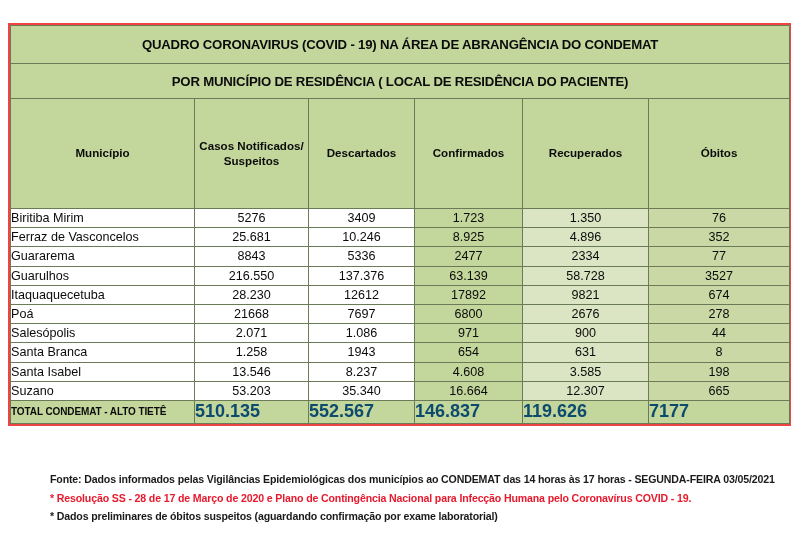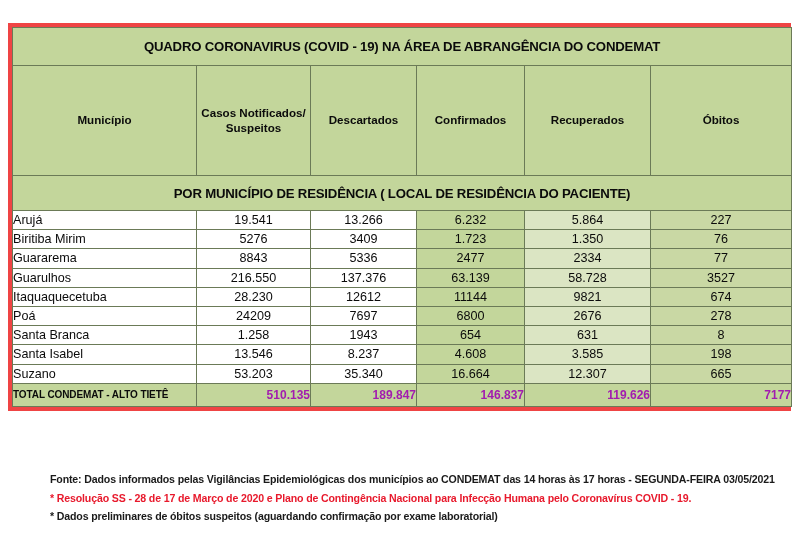--- a/index.html
+++ b/index.html
@@ -17,21 +17,21 @@
   #sheet {
     position: relative;
     width: 802px;
     height: 542px;
   }
   .table-wrap {
     position: absolute;
     left: 8px;
     top: 23px;
     width: 783px;
-    border: 4px solid #ef4444;
+    border: 2px solid #ef4444;
     box-sizing: border-box;
     background: #ffffff;
   }
   table.grid {
     border-collapse: collapse;
     width: 100%;
     table-layout: fixed;
   }
   table.grid td {
     border: 1px solid #6b7a57;
@@ -91,25 +91,25 @@
     text-align: left;
     padding-left: 5px;
     font-weight: bold;
     font-size: 10px;
     letter-spacing: -0.1px;
     height: 23px;
     color: #0b0b0b;
   }
   .tot-num {
     background: #c3d69b;
-    text-align: right;
-    font-weight: bold;
-    font-size: 12px;
+    text-align: left;
+    font-weight: bold;
+    font-size: 18px;
     height: 23px;
-    color: #a21caf;
+    color: #0c4a6e;
   }
 
   
   .notes {
     position: absolute;
     left: 10px;
     top: 474px;
     width: 790px;
   }
   .note {
@@ -140,82 +140,90 @@
         <col style="width:106px">
         <col style="width:108px">
         <col style="width:126px">
         <col style="width:141px">
       </colgroup>
       <tbody>
         <tr>
           <td class="title-cell title-line-1" colspan="6">QUADRO CORONAVIRUS (COVID - 19) NA ÁREA DE ABRANGÊNCIA DO CONDEMAT</td>
         </tr>
         <tr>
+          <td class="title-cell title-line-2" colspan="6">POR MUNICÍPIO DE RESIDÊNCIA ( LOCAL DE RESIDÊNCIA DO PACIENTE)</td>
+        </tr>
+
+        <tr>
           <td class="hdr">Município</td>
           <td class="hdr">
             <div>Casos Notificados/</div>
             <div>Suspeitos</div>
           </td>
           <td class="hdr">Descartados</td>
           <td class="hdr">Confirmados</td>
           <td class="hdr">Recuperados</td>
           <td class="hdr">Óbitos</td>
         </tr>
 
         <tr>
-          <td class="title-cell title-line-2" colspan="6">POR MUNICÍPIO DE RESIDÊNCIA ( LOCAL DE RESIDÊNCIA DO PACIENTE)</td>
-        </tr>
-
-        <tr>
-          <td class="muni">Arujá</td>
-          <td class="num">19.541</td>
-          <td class="num">13.266</td>
-          <td class="num col-conf">6.232</td>
-          <td class="num col-recu">5.864</td>
-          <td class="num col-obit">227</td>
-        </tr>
-        <tr>
           <td class="muni">Biritiba Mirim</td>
           <td class="num">5276</td>
           <td class="num">3409</td>
           <td class="num col-conf">1.723</td>
           <td class="num col-recu">1.350</td>
           <td class="num col-obit">76</td>
         </tr>
         <tr>
+          <td class="muni">Ferraz de Vasconcelos</td>
+          <td class="num">25.681</td>
+          <td class="num">10.246</td>
+          <td class="num col-conf">8.925</td>
+          <td class="num col-recu">4.896</td>
+          <td class="num col-obit">352</td>
+        </tr>
+        <tr>
           <td class="muni">Guararema</td>
           <td class="num">8843</td>
           <td class="num">5336</td>
           <td class="num col-conf">2477</td>
           <td class="num col-recu">2334</td>
           <td class="num col-obit">77</td>
         </tr>
         <tr>
           <td class="muni">Guarulhos</td>
           <td class="num">216.550</td>
           <td class="num">137.376</td>
           <td class="num col-conf">63.139</td>
           <td class="num col-recu">58.728</td>
           <td class="num col-obit">3527</td>
         </tr>
         <tr>
           <td class="muni">Itaquaquecetuba</td>
           <td class="num">28.230</td>
           <td class="num">12612</td>
-          <td class="num col-conf">11144</td>
+          <td class="num col-conf">17892</td>
           <td class="num col-recu">9821</td>
           <td class="num col-obit">674</td>
         </tr>
         <tr>
           <td class="muni">Poá</td>
-          <td class="num">24209</td>
+          <td class="num">21668</td>
           <td class="num">7697</td>
           <td class="num col-conf">6800</td>
           <td class="num col-recu">2676</td>
           <td class="num col-obit">278</td>
+        </tr>
+        <tr>
+          <td class="muni">Salesópolis</td>
+          <td class="num">2.071</td>
+          <td class="num">1.086</td>
+          <td class="num col-conf">971</td>
+          <td class="num col-recu">900</td>
+          <td class="num col-obit">44</td>
         </tr>
         <tr>
           <td class="muni">Santa Branca</td>
           <td class="num">1.258</td>
           <td class="num">1943</td>
           <td class="num col-conf">654</td>
           <td class="num col-recu">631</td>
           <td class="num col-obit">8</td>
         </tr>
         <tr>
@@ -231,21 +239,21 @@
           <td class="num">53.203</td>
           <td class="num">35.340</td>
           <td class="num col-conf">16.664</td>
           <td class="num col-recu">12.307</td>
           <td class="num col-obit">665</td>
         </tr>
 
         <tr>
           <td class="tot-label">TOTAL CONDEMAT - ALTO TIETÊ</td>
           <td class="tot-num">510.135</td>
-          <td class="tot-num">189.847</td>
+          <td class="tot-num">552.567</td>
           <td class="tot-num">146.837</td>
           <td class="tot-num">119.626</td>
           <td class="tot-num">7177</td>
         </tr>
       </tbody>
     </table>
   </div>
 
   <div class="notes">
     <div class="note note-source">Fonte: Dados informados pelas Vigilâncias Epidemiológicas dos municípios ao CONDEMAT das 14 horas às 17 horas - SEGUNDA-FEIRA 03/05/2021</div>

